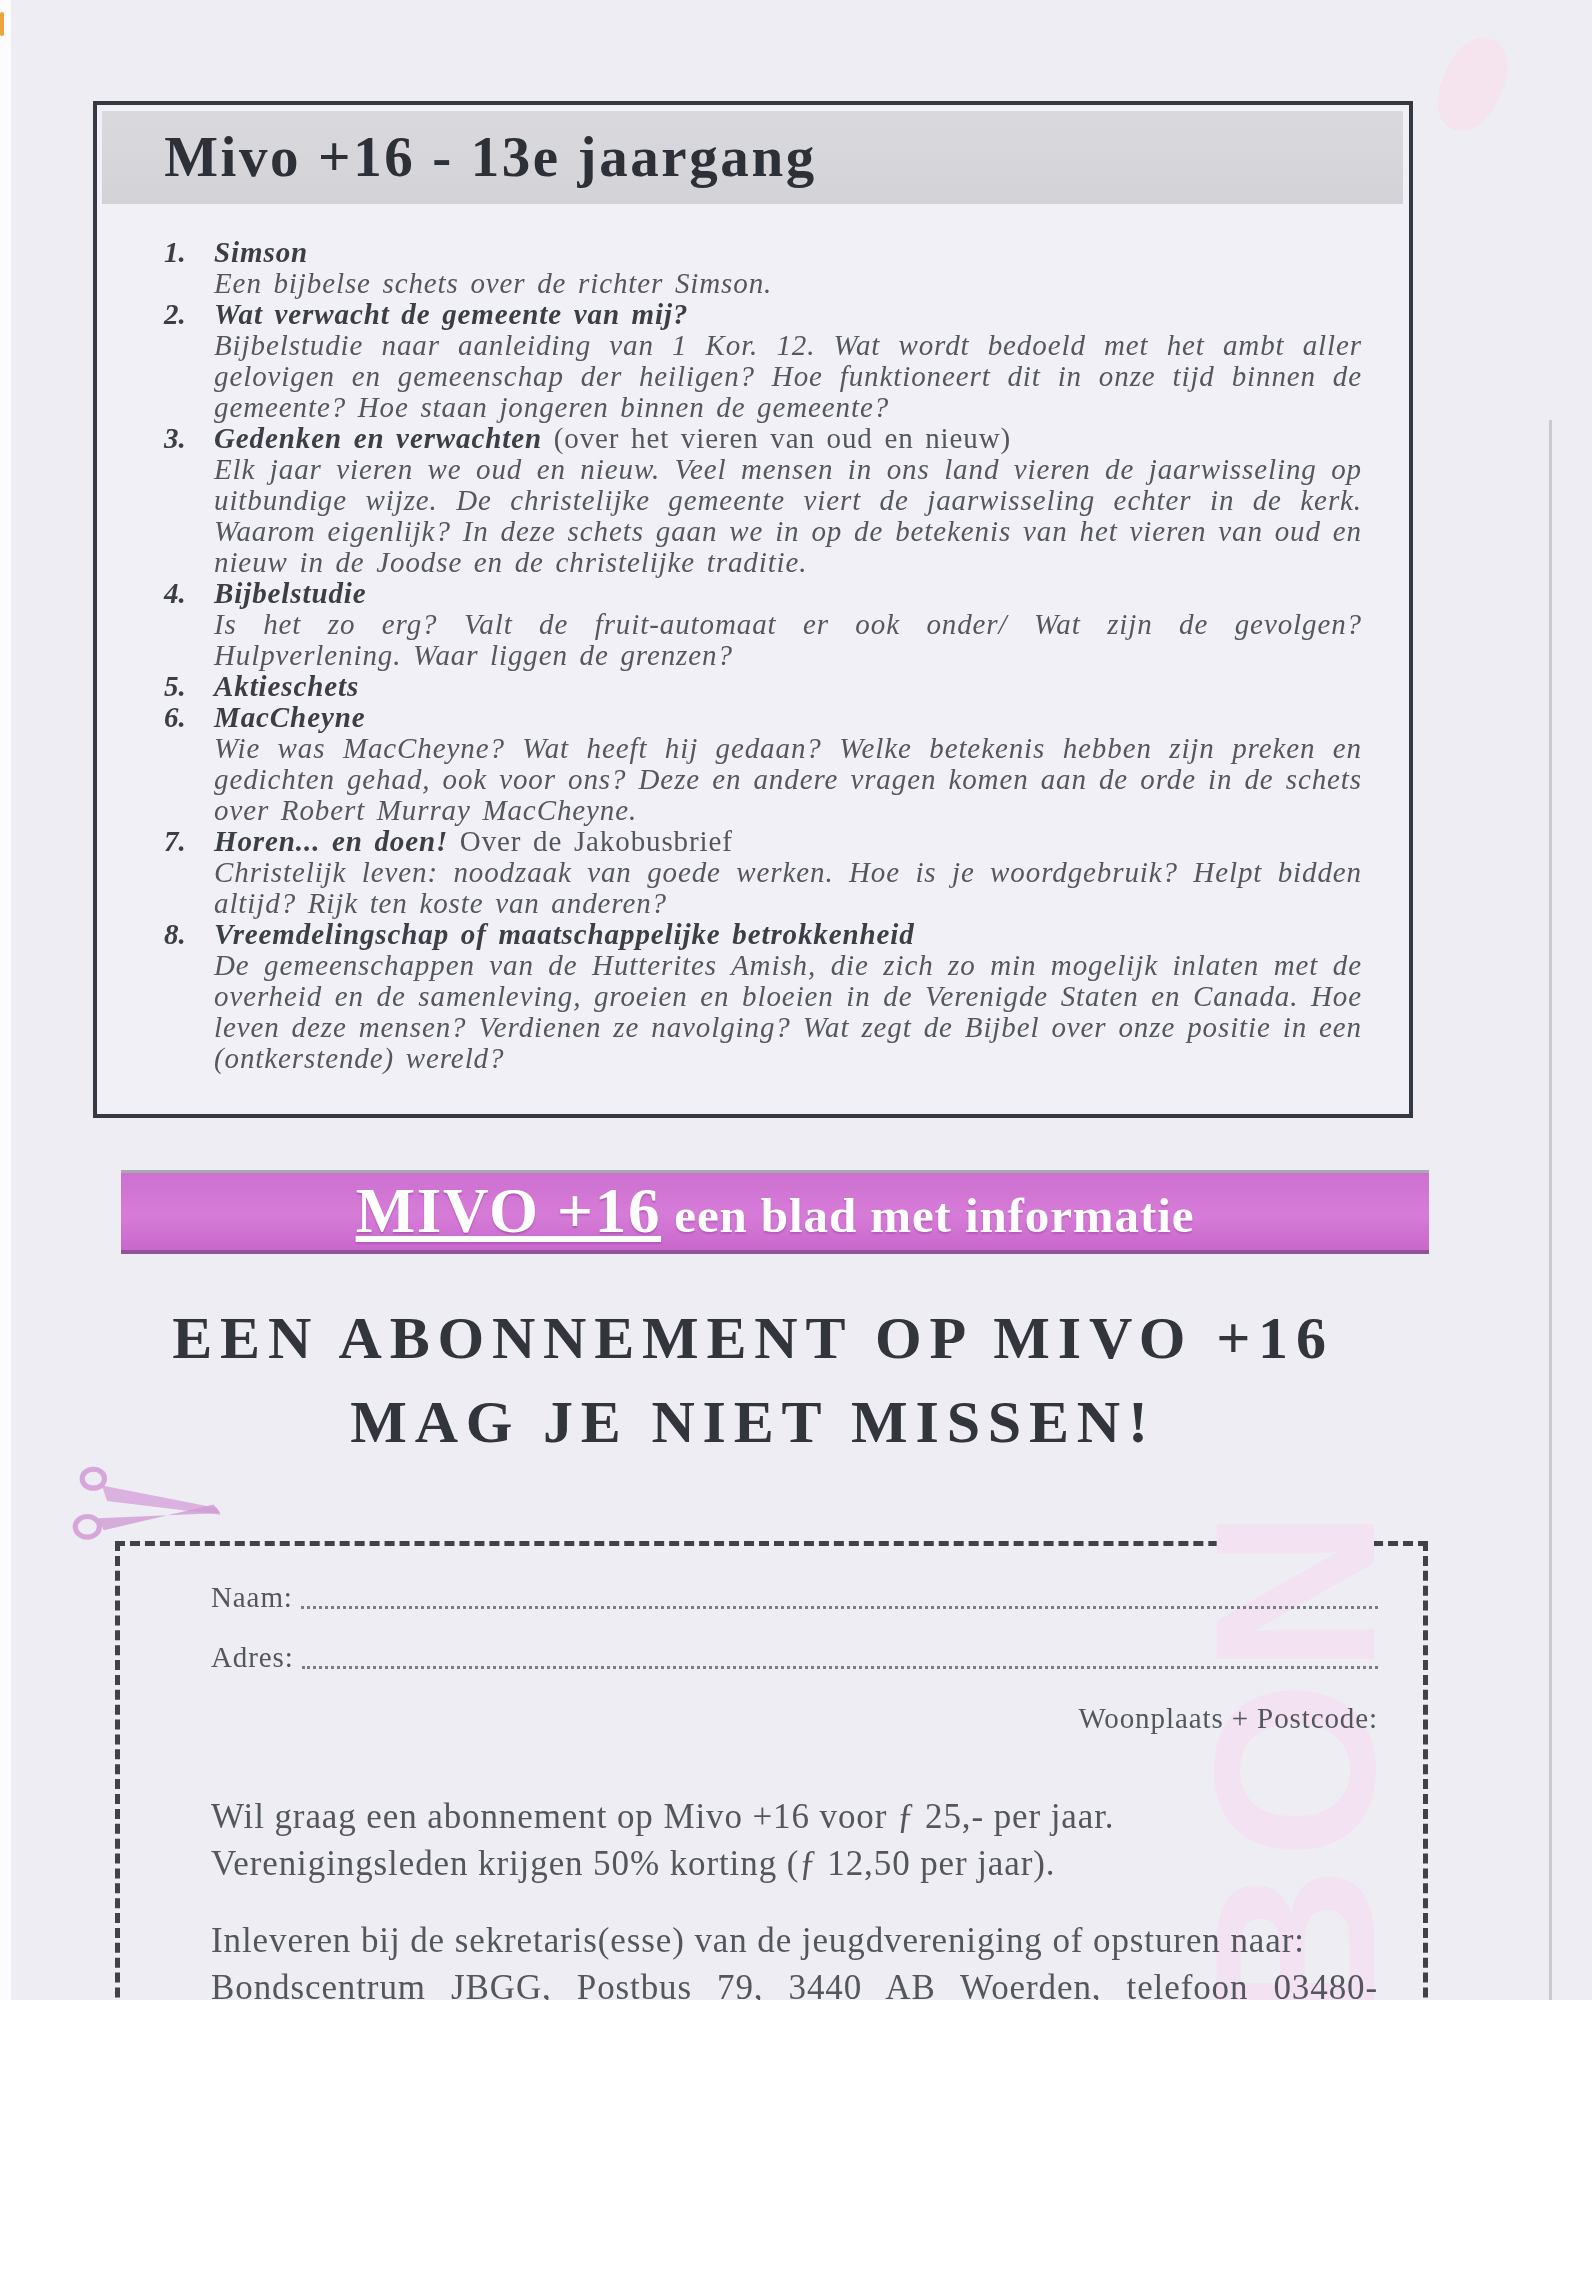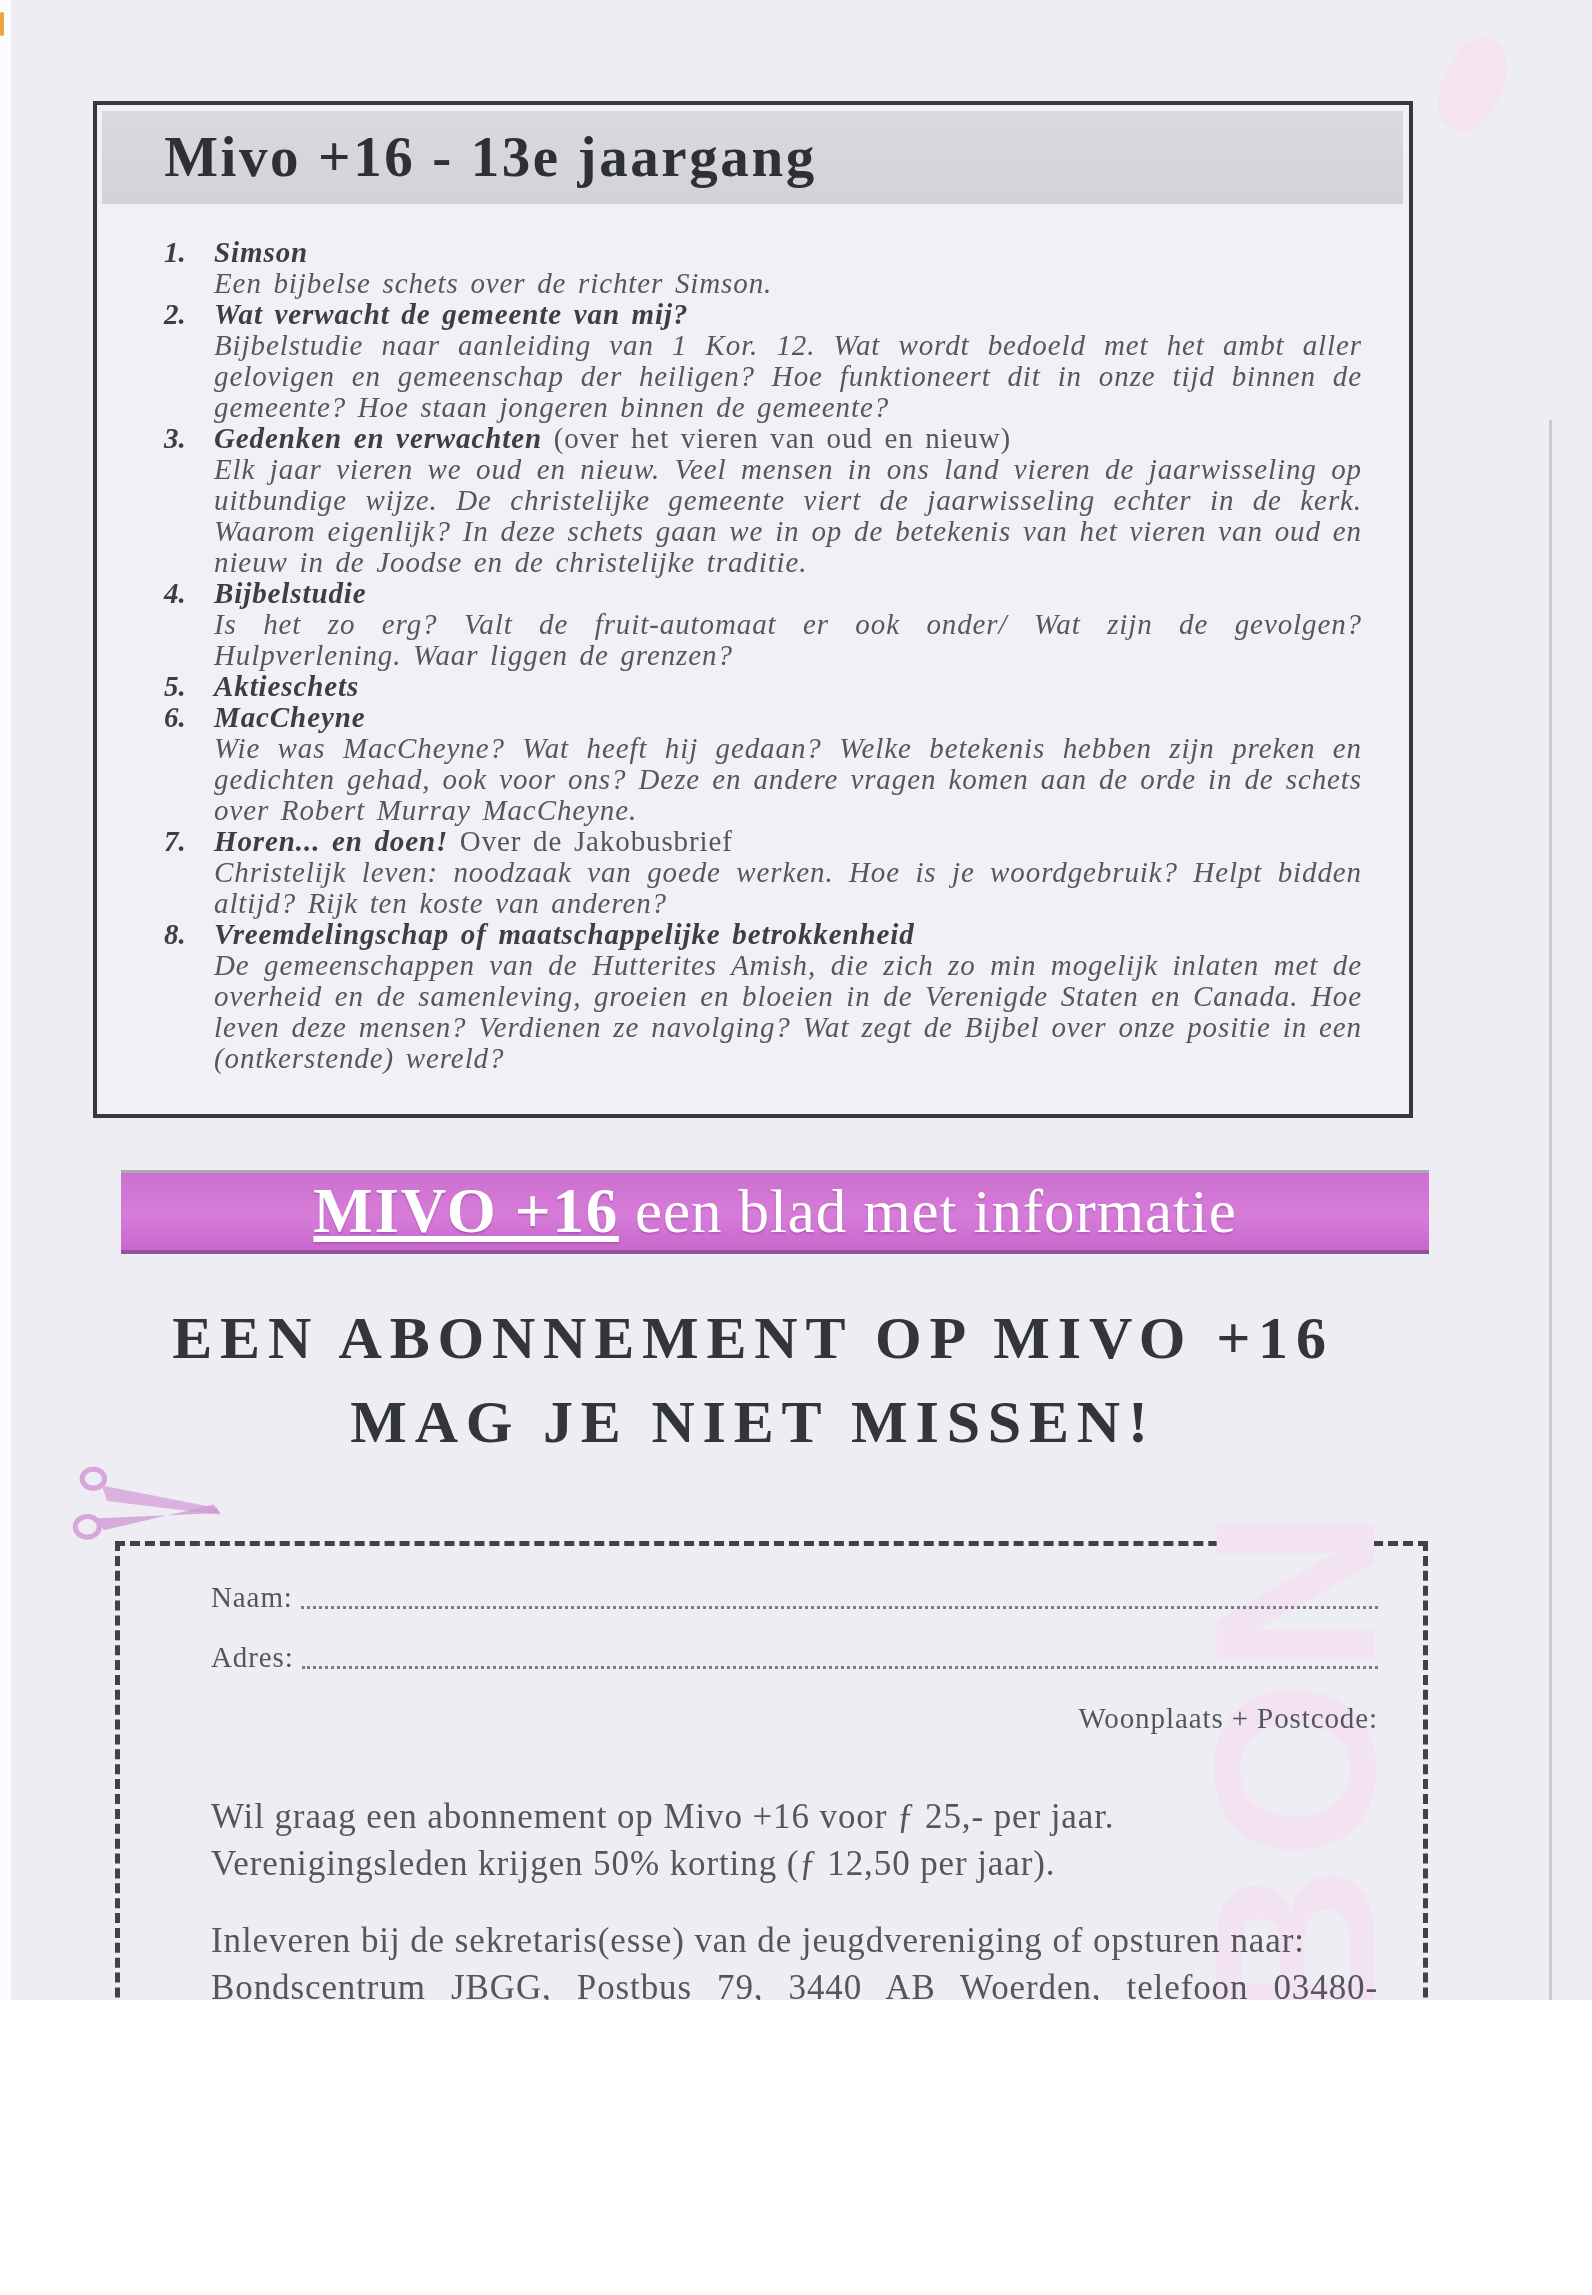--- a/index.html
+++ b/index.html
@@ -46,21 +46,21 @@
 
   
   .banner{
     position:absolute;left:121px;top:1170px;width:1308px;height:84px;
     background:linear-gradient(180deg,#cd70d0,#d67cd8 55%,#c967cc);
     border-top:3.5px solid #a9a9b1;border-bottom:4.3px solid #90549a;
     box-sizing:border-box;text-align:center;
   }
   .banner .line{line-height:76px;color:#ffffff;white-space:nowrap;}
   .banner .brand{font-size:63px;font-weight:bold;letter-spacing:1.7px;text-shadow:0 1.7px 1.7px rgba(120,40,120,.35);text-decoration:underline;}
-  .banner .tag{font-size:61px;font-weight:400;letter-spacing:0.9px;text-shadow:0 1.7px 1.7px rgba(120,40,120,.3);}
+  .banner .tag{font-size:49px;font-weight:700;letter-spacing:0.9px;text-shadow:0 1.7px 1.7px rgba(120,40,120,.3);}
 
   
   .headline{
     position:absolute;left:93px;top:1296px;width:1320px;text-align:center;
     font-weight:bold;color:#33353c;
   }
   .headline .hl{font-size:60px;line-height:84px;letter-spacing:7.8px;white-space:nowrap;}
 
   
   .scissors{position:absolute;left:67px;top:1465px;width:160px;height:79px;}

